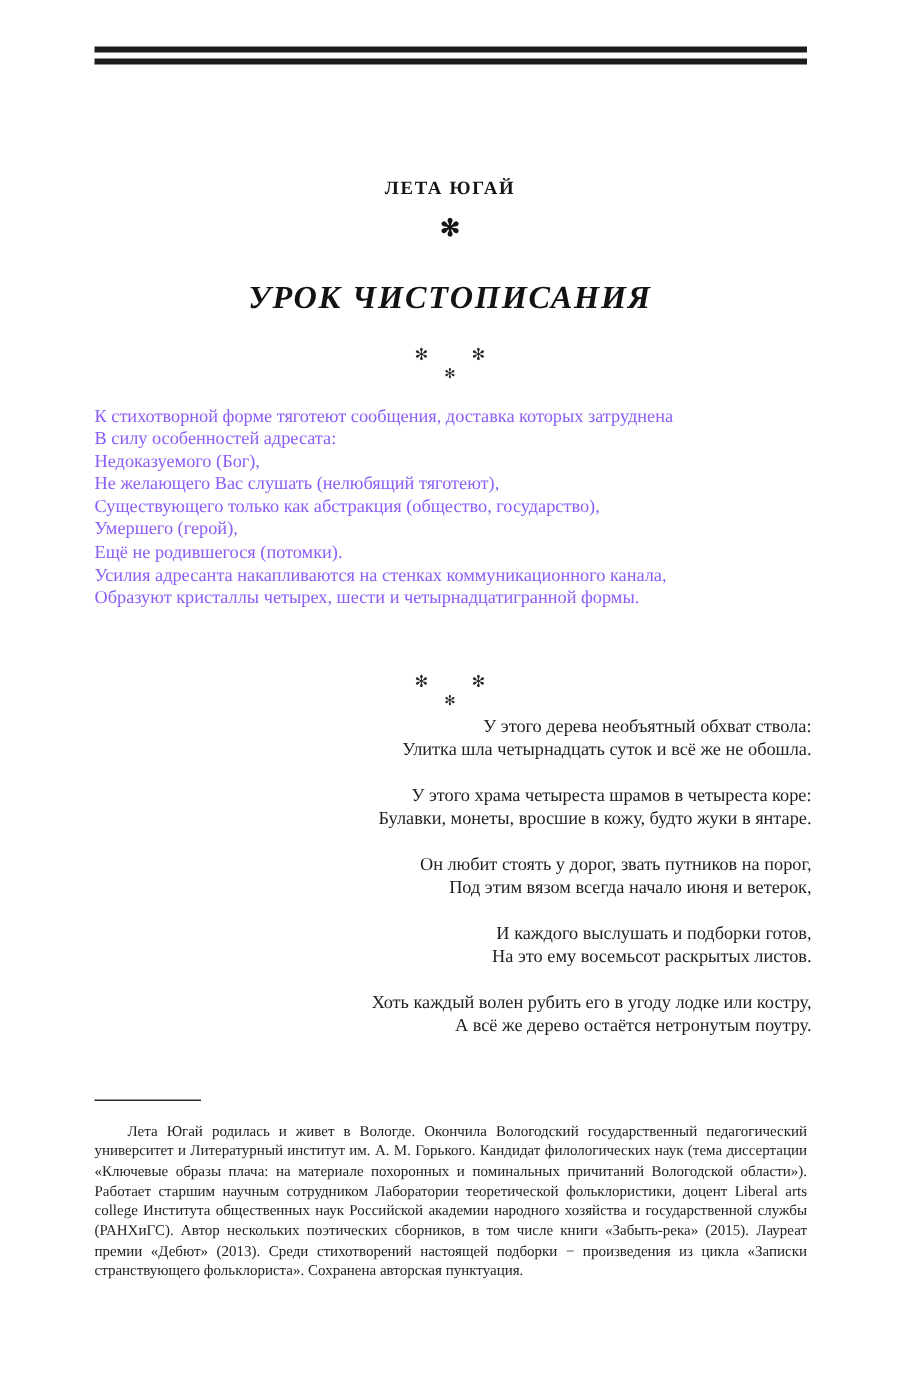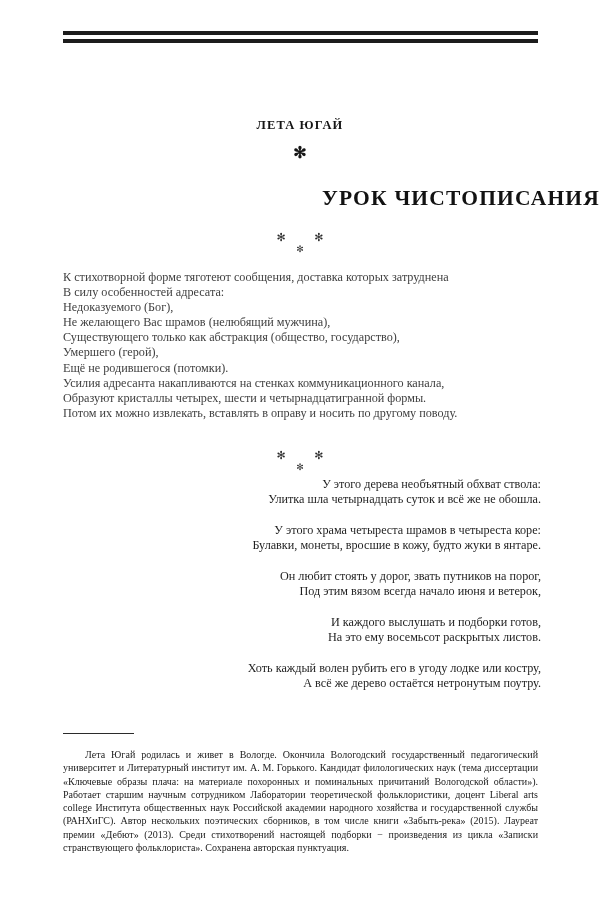--- a/index.html
+++ b/index.html
@@ -61,25 +61,26 @@
     font-weight: bold;
     line-height: 1;
     color: #151515;
   }
 
   .poem-title {
     position: absolute;
     left: 0;
     top: 172px;
     width: 600px;
-    text-align: right;
+    text-align: center;
     font-size: 21.5px;
     font-weight: bold;
     letter-spacing: 1.2px;
     color: #121212;
+    font-style: italic;
   }
 
   
   .star-group {
     position: absolute;
     width: 600px;
     left: 0;
     text-align: center;
   }
   .star-group .row-top {
@@ -98,21 +99,21 @@
   .star-group.sep-1 { top: 232px; }
   .star-group.sep-2 { top: 450px; }
 
   
   .verse-block {
     position: absolute;
     left: 63px;
     width: 478px;
     font-size: 12.2px;
     line-height: 15.1px;
-    color: #404040;
+    color: #8b5cf6;
   }
   .verse-block.block-1 { top: 270px; }
   .verse-block .line {
     white-space: pre-wrap;
   }
 
   
   .stanza-group {
     position: absolute;
     left: 101px;
@@ -173,27 +174,26 @@
 
   <div class="star-group sep-1">
     <div class="row-top">✻ ✻</div>
     <div class="row-bottom">✻</div>
   </div>
 
   <div class="verse-block block-1">
     <div class="line">К стихотворной форме тяготеют сообщения, доставка которых затруднена</div>
     <div class="line">В силу особенностей адресата:</div>
     <div class="line">Недоказуемого (Бог),</div>
-    <div class="line">Не желающего Вас шрамов (нелюбящий мужчина),</div>
+    <div class="line">Не желающего Вас слушать (нелюбящий тяготеют),</div>
     <div class="line">Существующего только как абстракция (общество, государство),</div>
     <div class="line">Умершего (герой),</div>
     <div class="line">Ещё не родившегося (потомки).</div>
     <div class="line">Усилия адресанта накапливаются на стенках коммуникационного канала,</div>
     <div class="line">Образуют кристаллы четырех, шести и четырнадцатигранной формы.</div>
-    <div class="line">Потом их можно извлекать, вставлять в оправу и носить по другому поводу.</div>
   </div>
 
   <div class="star-group sep-2">
     <div class="row-top">✻ ✻</div>
     <div class="row-bottom">✻</div>
   </div>
 
   <div class="stanza-group">
     <div class="stanza">
       <div class="line">У этого дерева необъятный обхват ствола:</div>

